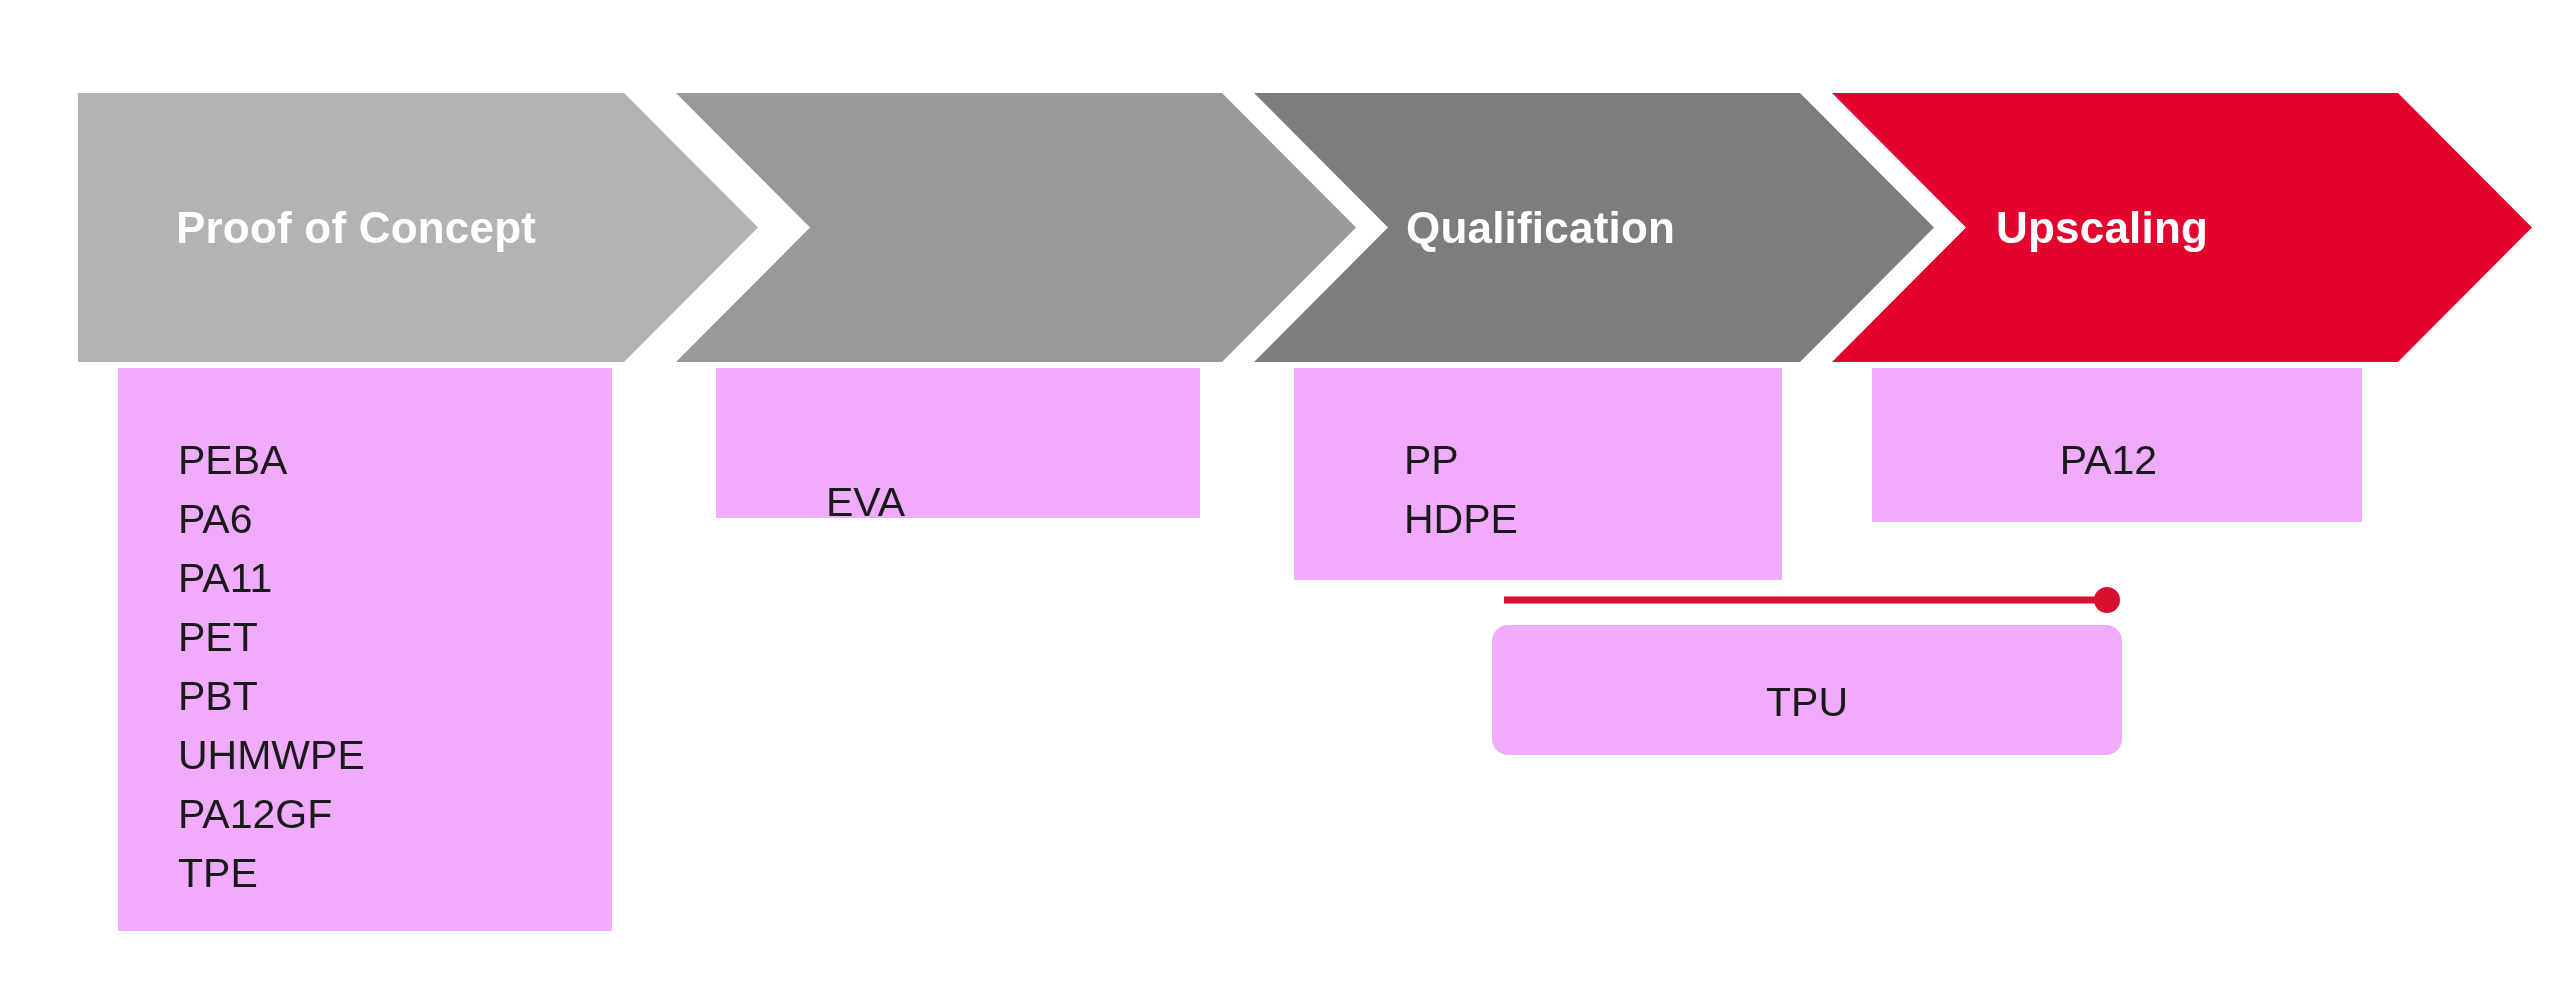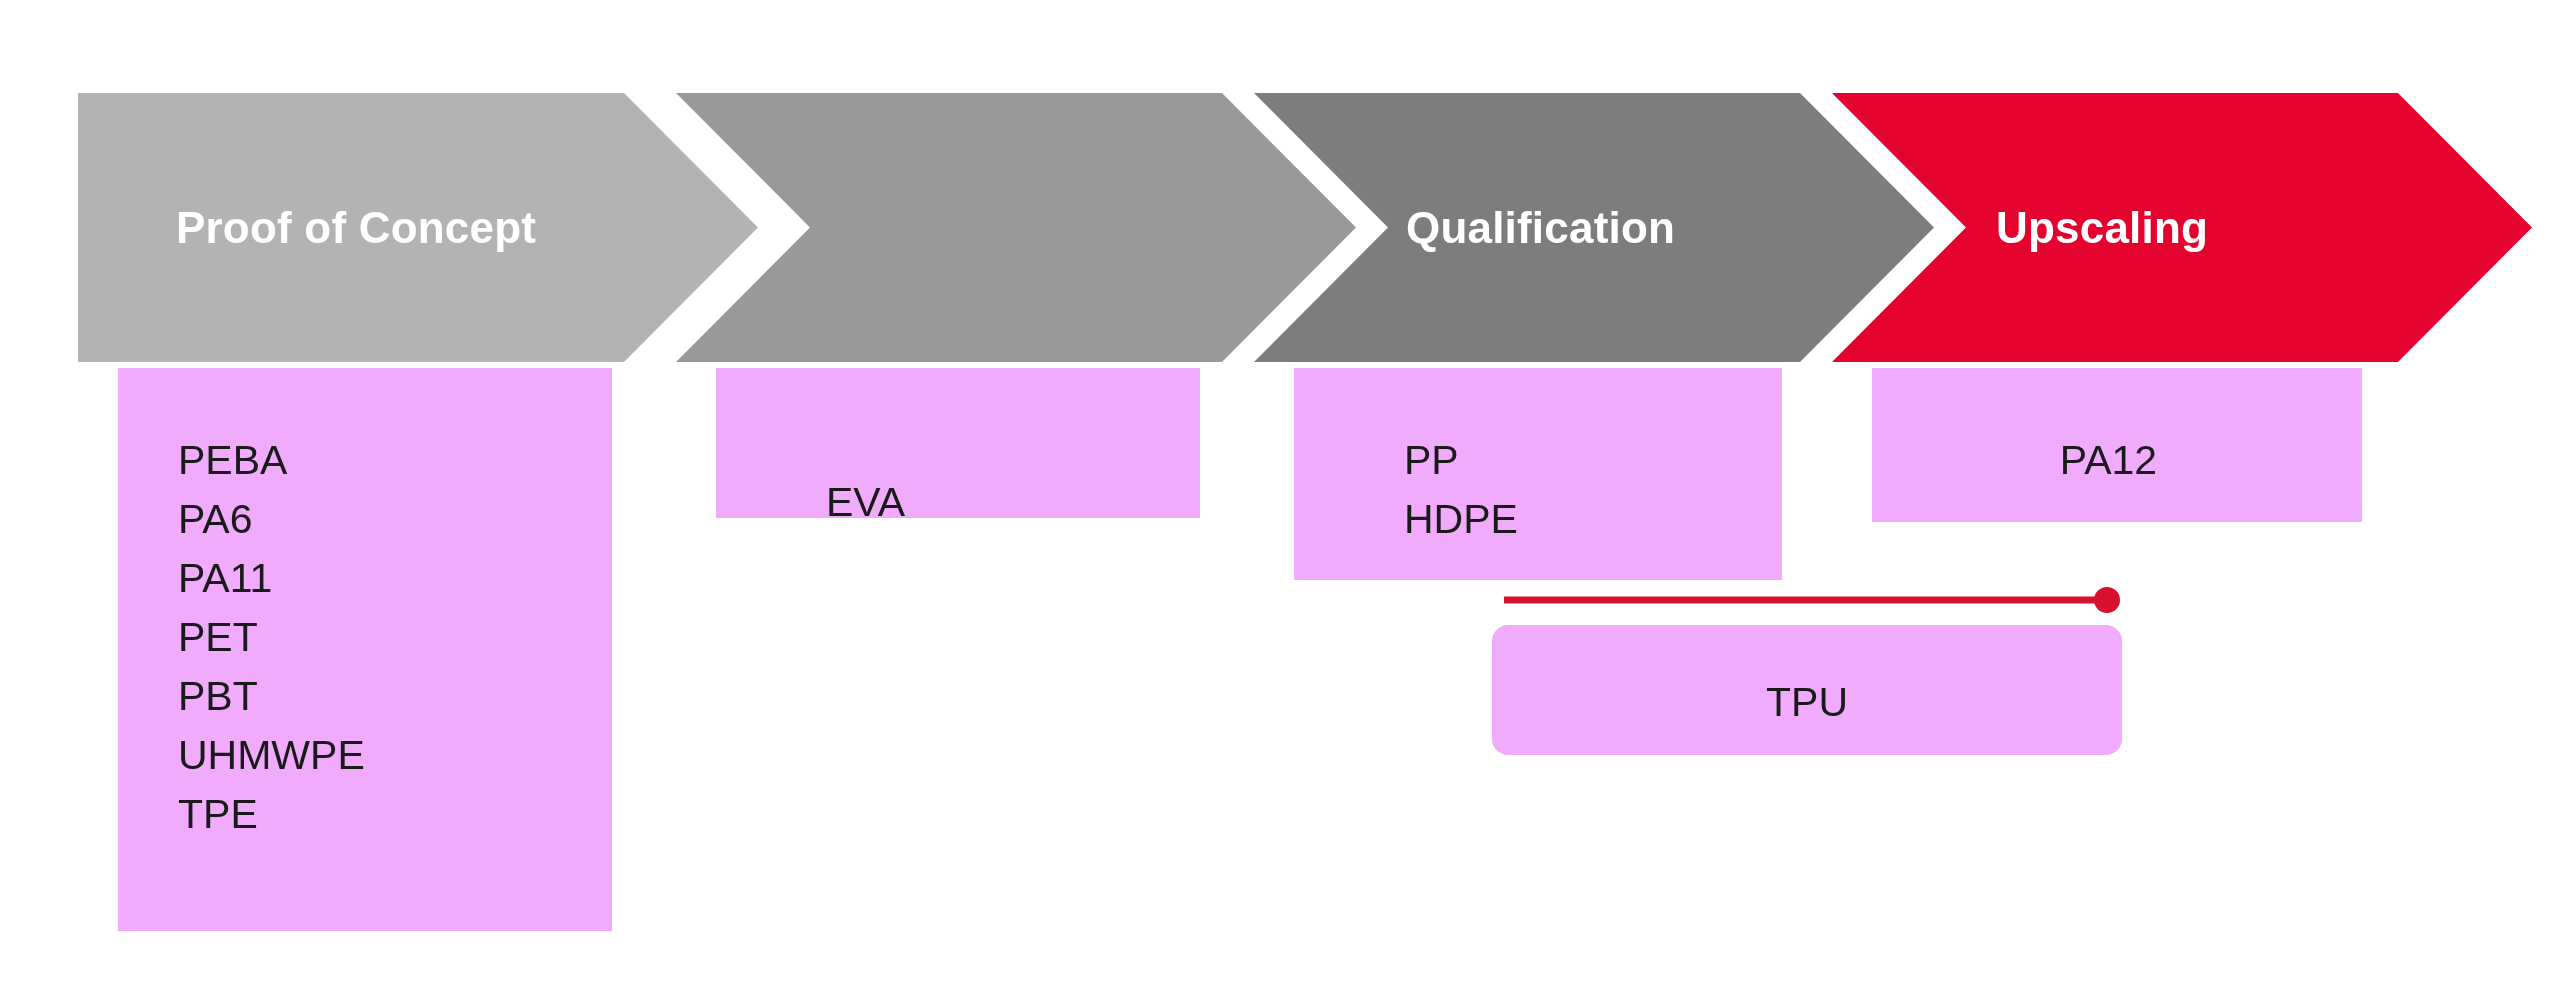--- a/index.html
+++ b/index.html
@@ -144,20 +144,21 @@
   </div>
 
   <div class="panel" id="panel-0">
     <ul class="panel-list">
       <li>PEBA</li>
       <li>PA6</li>
       <li>PA11</li>
       <li>PET</li>
       <li>PBT</li>
       <li>UHMWPE</li>
+      <li>PA12GF</li>
       <li>TPE</li>
     </ul>
   </div>
 
   <div class="panel" id="panel-1">
     <ul class="panel-list">
       <li>EVA</li>
     </ul>
   </div>
 

